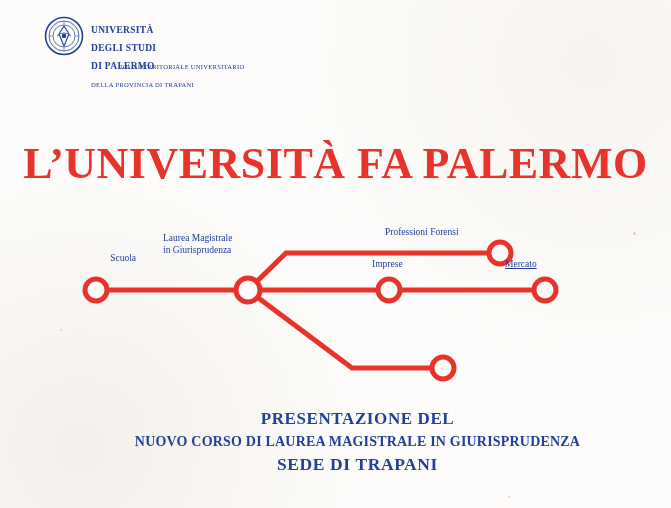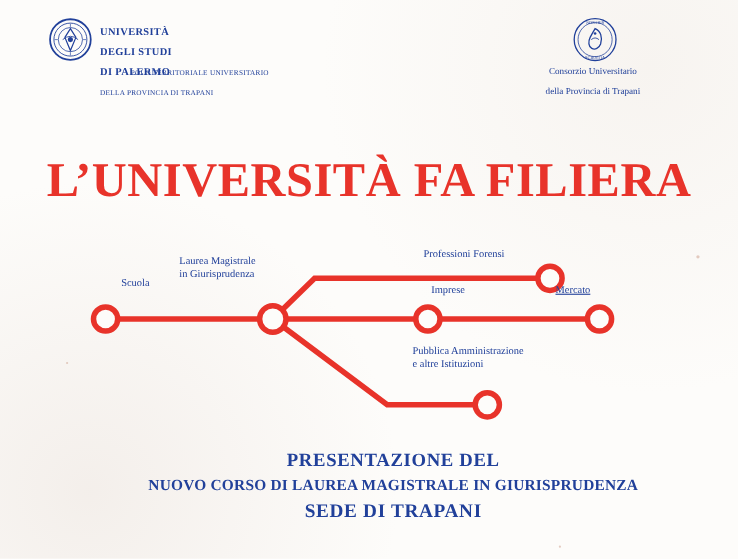--- a/index.html
+++ b/index.html
@@ -183,39 +183,22 @@
     </span>
     <span class="logo-left-text">
       <span class="logo-left-title">UNIVERSITÀ
 DEGLI STUDI
 DI PALERMO</span>
       <span class="logo-left-sub">POLO TERRITORIALE UNIVERSITARIO
 DELLA PROVINCIA DI TRAPANI</span>
     </span>
   </div>
 
-  <div class="logo-right">
-    <span class="seal-wrap">
-      <span class="seal">
-        <svg width="44" height="44" viewBox="0 0 44 44">
-          <circle cx="22" cy="22" r="19" fill="none" stroke="#21409a" stroke-width="1.2"></circle>
-          <circle cx="22" cy="22" r="15.5" fill="none" stroke="#21409a" stroke-width="0.7"></circle>
-          <path d="M22 12 C27 14 29 20 27 26 C25.5 30 22 31.5 19 30 C16 28.5 15.5 24 17.5 20 C19 17 20.5 14.5 22 12 Z" fill="none" stroke="#21409a" stroke-width="1.2"></path>
-          <path d="M18.5 22 Q22 19 25.5 22" fill="none" stroke="#21409a" stroke-width="0.8"></path>
-          <circle cx="22" cy="16.5" r="1.2" fill="#21409a"></circle>
-          <text x="22" y="8" font-family="Liberation Serif, serif" font-size="4" fill="#21409a" text-anchor="middle">NOSTRIS</text>
-          <text x="22" y="40" font-family="Liberation Serif, serif" font-size="4" fill="#21409a" text-anchor="middle">SCIENTIA</text>
-        </svg>
-      </span>
-    </span>
-    <span class="logo-right-text">Consorzio Universitario
-della Provincia di Trapani</span>
-  </div>
-
-  <div class="main-title">L’UNIVERSITÀ FA FILIERA</div>
+
+  <div class="main-title">L’UNIVERSITÀ FA PALERMO</div>
 
   <div class="diagram">
     <svg width="671" height="175" viewBox="0 0 671 175">
       <g stroke="#e8332a" stroke-width="5" fill="none" stroke-linecap="butt">
 
         <line x1="96" y1="75" x2="545" y2="75"></line>
 
         <path d="M248 75 L286 38 L500 38"></path>
 
         <path d="M248 75 L352 153 L443 153"></path>
@@ -231,24 +214,22 @@
       </g>
     </svg>
 
     <div class="node-label" style="left:56px; top:38px; width:80px;">Scuola</div>
 
     <div class="node-label" style="left:385px; top:12px; width:200px; text-align:left;">Professioni Forensi</div>
 
     <div class="node-label" style="left:163px; top:18px; width:170px; text-align:left;">Laurea Magistrale
 in Giurisprudenza</div>
 
-    <div class="node-label" style="left:392px; top:44px; width:90px; text-align:left;">Imprese</div>
-
-    <div class="node-label" style="left:375px; top:100px; width:200px; text-align:left;">Pubblica Amministrazione
-e altre Istituzioni</div>
+    <div class="node-label" style="left:372px; top:44px; width:90px; text-align:left;">Imprese</div>
+
 
     <div class="node-label" style="left:505px; top:44px; width:80px; text-align:left;text-decoration:underline;">Mercato</div>
   </div>
 
   <div class="footer">
     <div class="footer-line1">PRESENTAZIONE DEL</div>
     <div class="footer-line2">NUOVO CORSO DI LAUREA MAGISTRALE IN GIURISPRUDENZA</div>
     <div class="footer-line3">SEDE DI TRAPANI</div>
   </div>
 

